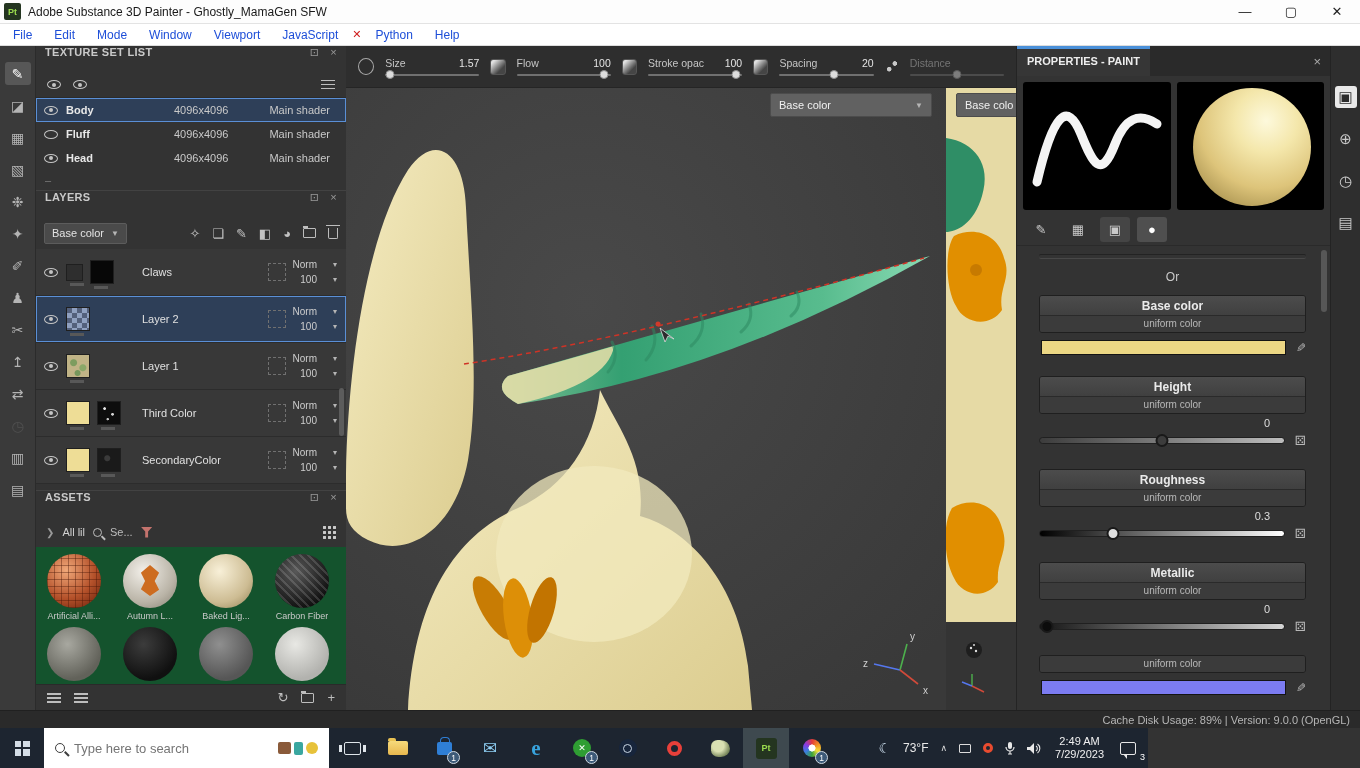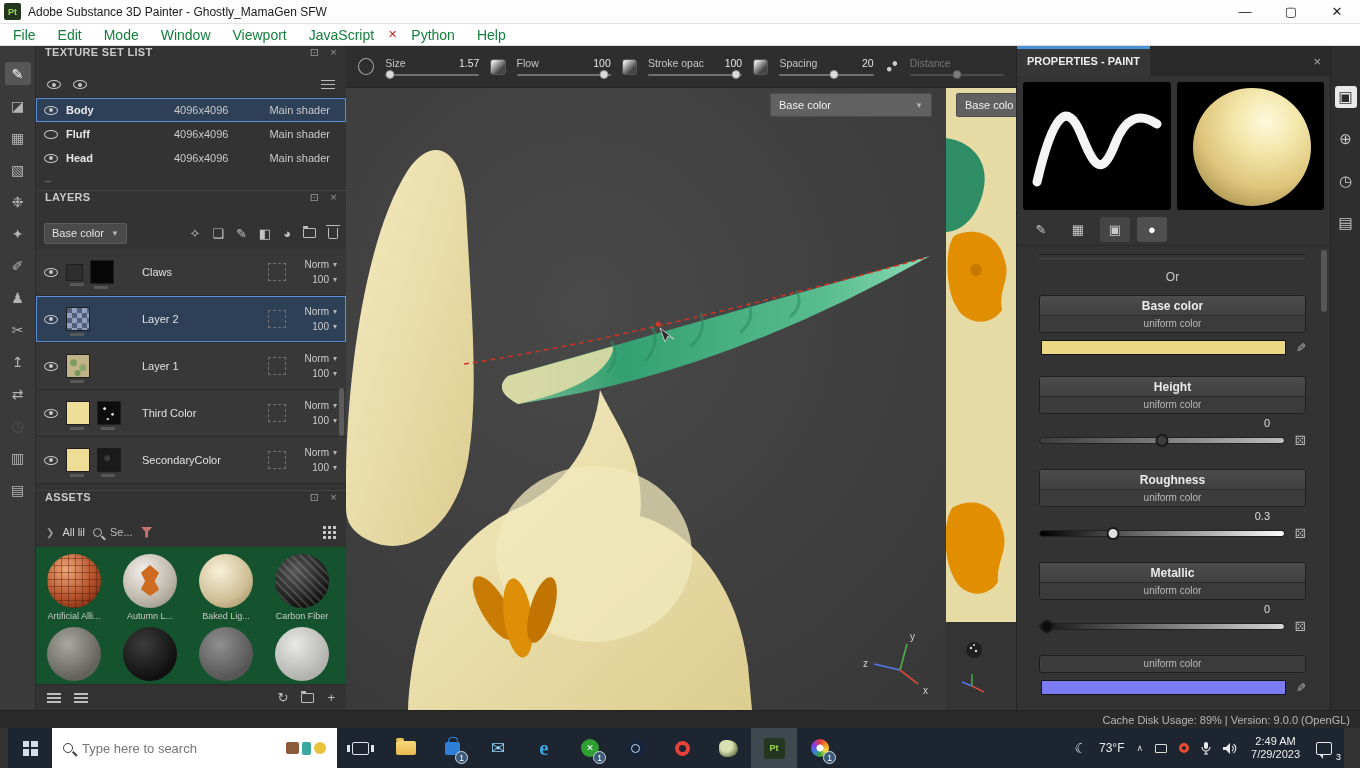--- a/index.html
+++ b/index.html
@@ -7,21 +7,21 @@
 #app{position:relative;width:1360px;height:768px}
 .r{position:absolute}
 
 #titlebar{left:0;top:0;width:1360px;height:24px;background:#fdfdfd;border-bottom:1px solid #e3e3e3;display:flex;align-items:center}
 .app-badge{width:17px;height:17px;margin:0 7px 0 4px;background:#243520;color:#9adb4e;font-size:9px;font-weight:bold;display:flex;align-items:center;justify-content:center;border-radius:2px}
 .tb-title{font-size:12px;color:#191919}
 .win-controls{margin-left:auto;display:flex;height:100%}
 .win-btn{width:46px;display:flex;align-items:center;justify-content:center;font-size:13px;color:#222}
 
 #menubar{left:0;top:24px;width:1360px;height:22px;background:#fff;border-bottom:1px solid #ddd;display:flex;align-items:center;padding-left:2px}
-.menu-item{padding:0 11px;font-size:14px;color:#15803d}
+.menu-item{padding:0 11px;font-size:12px;color:#1d4ed8}
 .menu-x{color:#cf2020;font-size:11px;font-weight:bold;padding:0 3px}
 
 #toolstrip{left:0;top:46px;width:36px;height:664px;background:#3a3a3a;border-right:1px solid #2b2b2b;display:flex;flex-direction:column;align-items:center;padding-top:16px;gap:9px}
 .tool{width:26px;height:23px;display:flex;align-items:center;justify-content:center;color:#b4b4b4;font-size:14px;border-radius:3px}
 .tool.active{background:#575757;color:#fff}
 .tool.dim{color:#686868}
 
 #leftpanels{left:36px;top:46px;width:310px;height:664px;background:#333;display:flex;flex-direction:column}
 .phead{height:26px;flex:0 0 26px;display:flex;align-items:flex-start;padding:0 9px;font-size:11px;font-weight:bold;color:#cacaca;letter-spacing:.3px}
 .phead .sp{flex:1}
@@ -57,21 +57,21 @@
 .t-dark1{background:#2e2e2e}.t-black{background:#070707}
 .t-checker{background-image:linear-gradient(45deg,#8fa0c0 25%,transparent 25%,transparent 75%,#8fa0c0 75%),linear-gradient(45deg,#8fa0c0 25%,#53607c 25%,#53607c 75%,#8fa0c0 75%);background-size:10px 10px;background-position:0 0,5px 5px}
 .t-mottle{background:#c0b386;background-image:radial-gradient(circle at 30% 35%,#7d9c5f 3px,transparent 4px),radial-gradient(circle at 72% 58%,#8aa768 3px,transparent 4px),radial-gradient(circle at 48% 82%,#76975c 2.5px,transparent 3.5px)}
 .t-yellow{background:#eedd96}
 .t-speckle{background:#0d0d0d;background-image:radial-gradient(circle at 30% 30%,#e8e8e8 1px,transparent 1.7px),radial-gradient(circle at 66% 56%,#d5d5d5 1px,transparent 1.7px),radial-gradient(circle at 44% 78%,#c5c5c5 .9px,transparent 1.5px)}
 .t-darkm{background:#1a1a1a;background-image:radial-gradient(circle at 42% 42%,#3a3a3a 2.5px,transparent 3.5px)}
 .lr-name{flex:1;font-size:11px;color:#e0e0e0;padding-left:2px}
 .lr-right{display:flex;align-items:center;gap:9px;padding-right:9px}
 .mask-slot{width:18px;height:18px;border:1px dashed #707070}
 .lr-stack{display:flex;flex-direction:column;align-items:flex-end;gap:4px;font-size:10px;color:#cdcdcd;width:42px}
-.lr-stack .cr{display:flex;align-items:center;gap:4px}
+.lr-stack .cr{display:flex;align-items:center;gap:16px}
 #leftscroll{right:2px;top:342px;width:5px;height:48px;background:#5c5c5c;border-radius:3px}
 #assetspanel{flex:1;display:flex;flex-direction:column;border-top:1px solid #424242;overflow:hidden}
 .assets-filter{height:30px;flex:0 0 30px;display:flex;align-items:center;padding:0 10px;gap:8px;font-size:11px;color:#d2d2d2}
 .caret-r{color:#9a9a9a;font-size:10px}
 .icon-search{width:9px;height:9px;border:1.5px solid #bdbdbd;border-radius:50%;position:relative;display:inline-block}
 .icon-search::after{content:'';position:absolute;width:5px;height:1.5px;background:#bdbdbd;left:7px;top:8px;transform:rotate(45deg)}
 .searchtxt{color:#bdbdbd}
 .funnel{width:12px;height:11px;background:#c4736d;clip-path:polygon(0 0,100% 0,62% 45%,62% 100%,38% 100%,38% 45%)}
 .gridic{margin-left:auto;width:14px;height:14px;background-image:radial-gradient(#cacaca 1.4px,transparent 1.6px);background-size:5px 5px}
 .assets-grid{flex:1;background:#14532d;display:flex;flex-wrap:wrap;align-content:flex-start;padding:7px 5px 0;column-gap:10px;overflow:hidden}
@@ -135,21 +135,21 @@
 .shandle{position:absolute;top:-4px;width:13px;height:13px;border-radius:50%;border:2px solid #191919;transform:translateX(-50%)}
 .randic{color:#b8b8b8;font-size:13px}
 .rscroll{position:absolute;right:3px;top:6px;width:6px;height:62px;background:#575757;border-radius:3px}
 
 #rightstrip{left:1330px;top:46px;width:30px;height:664px;background:#2e2e2e;border-left:1px solid #232323;display:flex;flex-direction:column;align-items:center;padding-top:40px;gap:20px}
 .rs{width:22px;height:22px;display:flex;align-items:center;justify-content:center;color:#c9c9c9;font-size:15px;border-radius:3px}
 .rs.active{background:#e9e9e9;color:#2c2c2c}
 
 #statusbar{left:0;top:710px;width:1360px;height:18px;background:#2a2a2a;border-top:1px solid #202020;display:flex;align-items:center;justify-content:flex-end;padding-right:10px;font-size:11px;color:#b6b6b6}
 
-#taskbar{left:8px;top:728px;width:1336px;height:40px;background:#1d2530;display:flex;align-items:stretch}
+#taskbar{left:0;top:728px;width:1148px;height:40px;background:#1d2530;display:flex;align-items:stretch}
 .tstart{width:44px;display:flex;align-items:center;justify-content:center}
 .winlogo{width:15px;height:15px;display:grid;grid-template-columns:1fr 1fr;gap:1.5px}
 .winlogo b{background:#d4dde6}
 .tsearch{width:285px;background:#fff;display:flex;align-items:center;gap:9px;padding:0 11px}
 .tsearch input{border:none;outline:none;flex:1;font-size:13px;color:#444;font-family:inherit;background:transparent}
 .mag{width:10px;height:10px;border:1.6px solid #3e3e3e;border-radius:50%;position:relative;flex:0 0 auto}
 .mag::after{content:'';position:absolute;width:6px;height:1.6px;background:#3e3e3e;left:8px;top:9px;transform:rotate(45deg)}
 .sdeco{display:flex;gap:3px;align-items:center}
 .d1{width:13px;height:12px;background:#8a5a3a;border-radius:2px}
 .d2{width:9px;height:13px;background:#3aa7a0;border-radius:2px}

